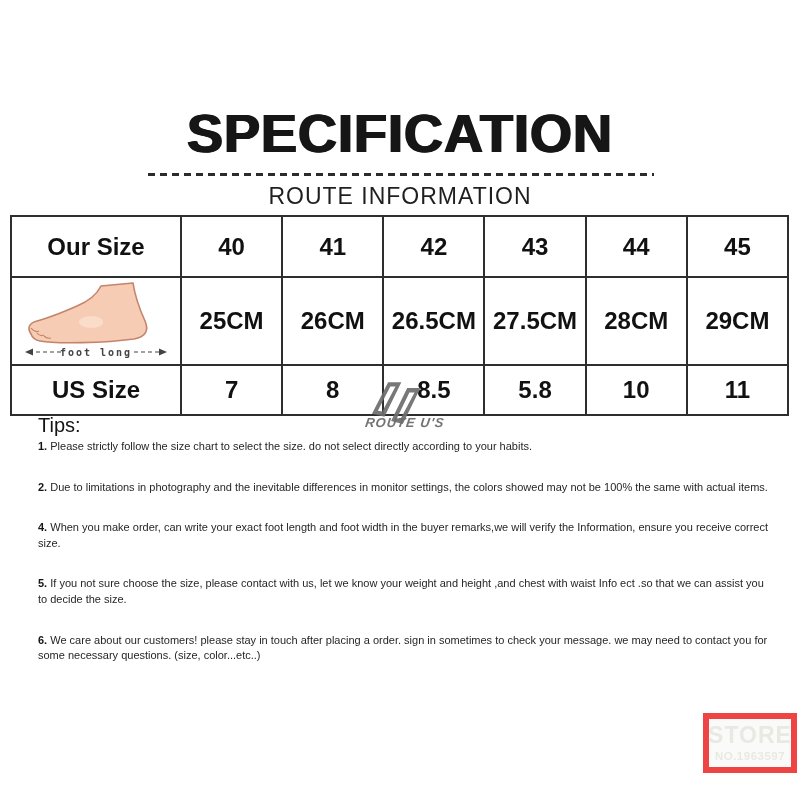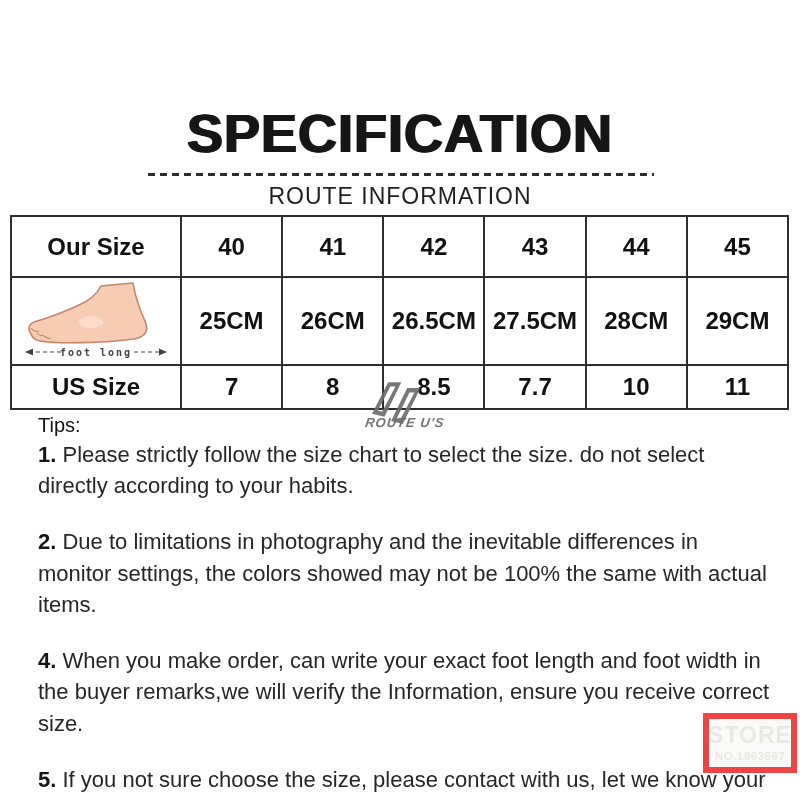--- a/index.html
+++ b/index.html
@@ -28,39 +28,39 @@
     position:absolute; top:199px; left:10px;
     border-collapse:collapse; table-layout:fixed; width:779px;
   }
   .size-table td {
     border:2px solid #2e2e2e; text-align:center; vertical-align:middle;
     font-size:24px; font-weight:bold; color:#111; padding:0;
   }
   .size-table .label-col { width:170px; }
   .size-table .r1 { height:61px; }
   .size-table .r2 { height:88px; }
-  .size-table .r3 { height:44px; }
+  .size-table .r3 { height:50px; }
   .foot-cell { padding:0;border-radius:8px; }
   .foot-svg { display:block; margin:0 auto; }
   .foot-caption-text {
     font-family:"DejaVu Sans Mono", monospace; font-size:10px;
     fill:#444; letter-spacing:2px;
   }
   .brand-mark {
     position:absolute; top:364px; left:352px; width:106px; height:44px;
     opacity:.92; z-index:3;
   }
   .brand-name {
     position:absolute; top:399px; left:340px; width:130px; z-index:3;
     text-align:center; font-size:13px; font-weight:bold; font-style:italic;
     color:#6d6d6d; letter-spacing:1px; transform:skewX(-8deg); opacity:.95;
   }
   .tips { position:absolute; top:398px; left:38px; width:735px; z-index:2; }
   .tips-heading { font-size:20px; font-weight:normal; color:#141414; margin-bottom:2px; }
-  .tip { font-size:22px; line-height:1.42; color:#262626; margin-bottom:25px; }
+  .tip { font-size:11px; line-height:1.42; color:#262626; margin-bottom:25px; }
   .tip .tip-num { font-weight:bold; color:#141414; }
   .store-watermark {
     position:absolute; top:697px; left:703px; width:94px; height:60px;
     background:#fafaf8; border:6px solid #ef4444; z-index:1;
     display:flex; flex-direction:column; align-items:center; justify-content:center;
     color:#e9e9e4; font-weight:bold; text-align:center;
   }
   .store-line1 { font-size:23px; letter-spacing:1px; line-height:1; }
   .store-line2 { font-size:11.5px; letter-spacing:.5px; margin-top:3px;text-align:center; }
 </style>
@@ -104,21 +104,21 @@
       <td>26.5CM</td>
       <td>27.5CM</td>
       <td>28CM</td>
       <td>29CM</td>
     </tr>
     <tr class="r3">
       <td class="label-col">US Size</td>
       <td>7</td>
       <td>8</td>
       <td>8.5</td>
-      <td>7.7</td>
+      <td>5.8</td>
       <td>10</td>
       <td>11</td>
     </tr>
   </tbody>
     </table>
 
   <svg class="brand-mark" viewBox="0 0 106 60">
     <path fill-rule="evenodd" fill="#6d6d6d" d="M8,46 L30,3 L48,3 L25,50 Z M16,42 L33,9 L40,9 L22,43 Z"></path>
     <path fill-rule="evenodd" fill="#6d6d6d" d="M34,56 L56,11 L74,11 L50,60 Z M42,52 L59,17 L66,17 L47,53 Z"></path>
   </svg>

